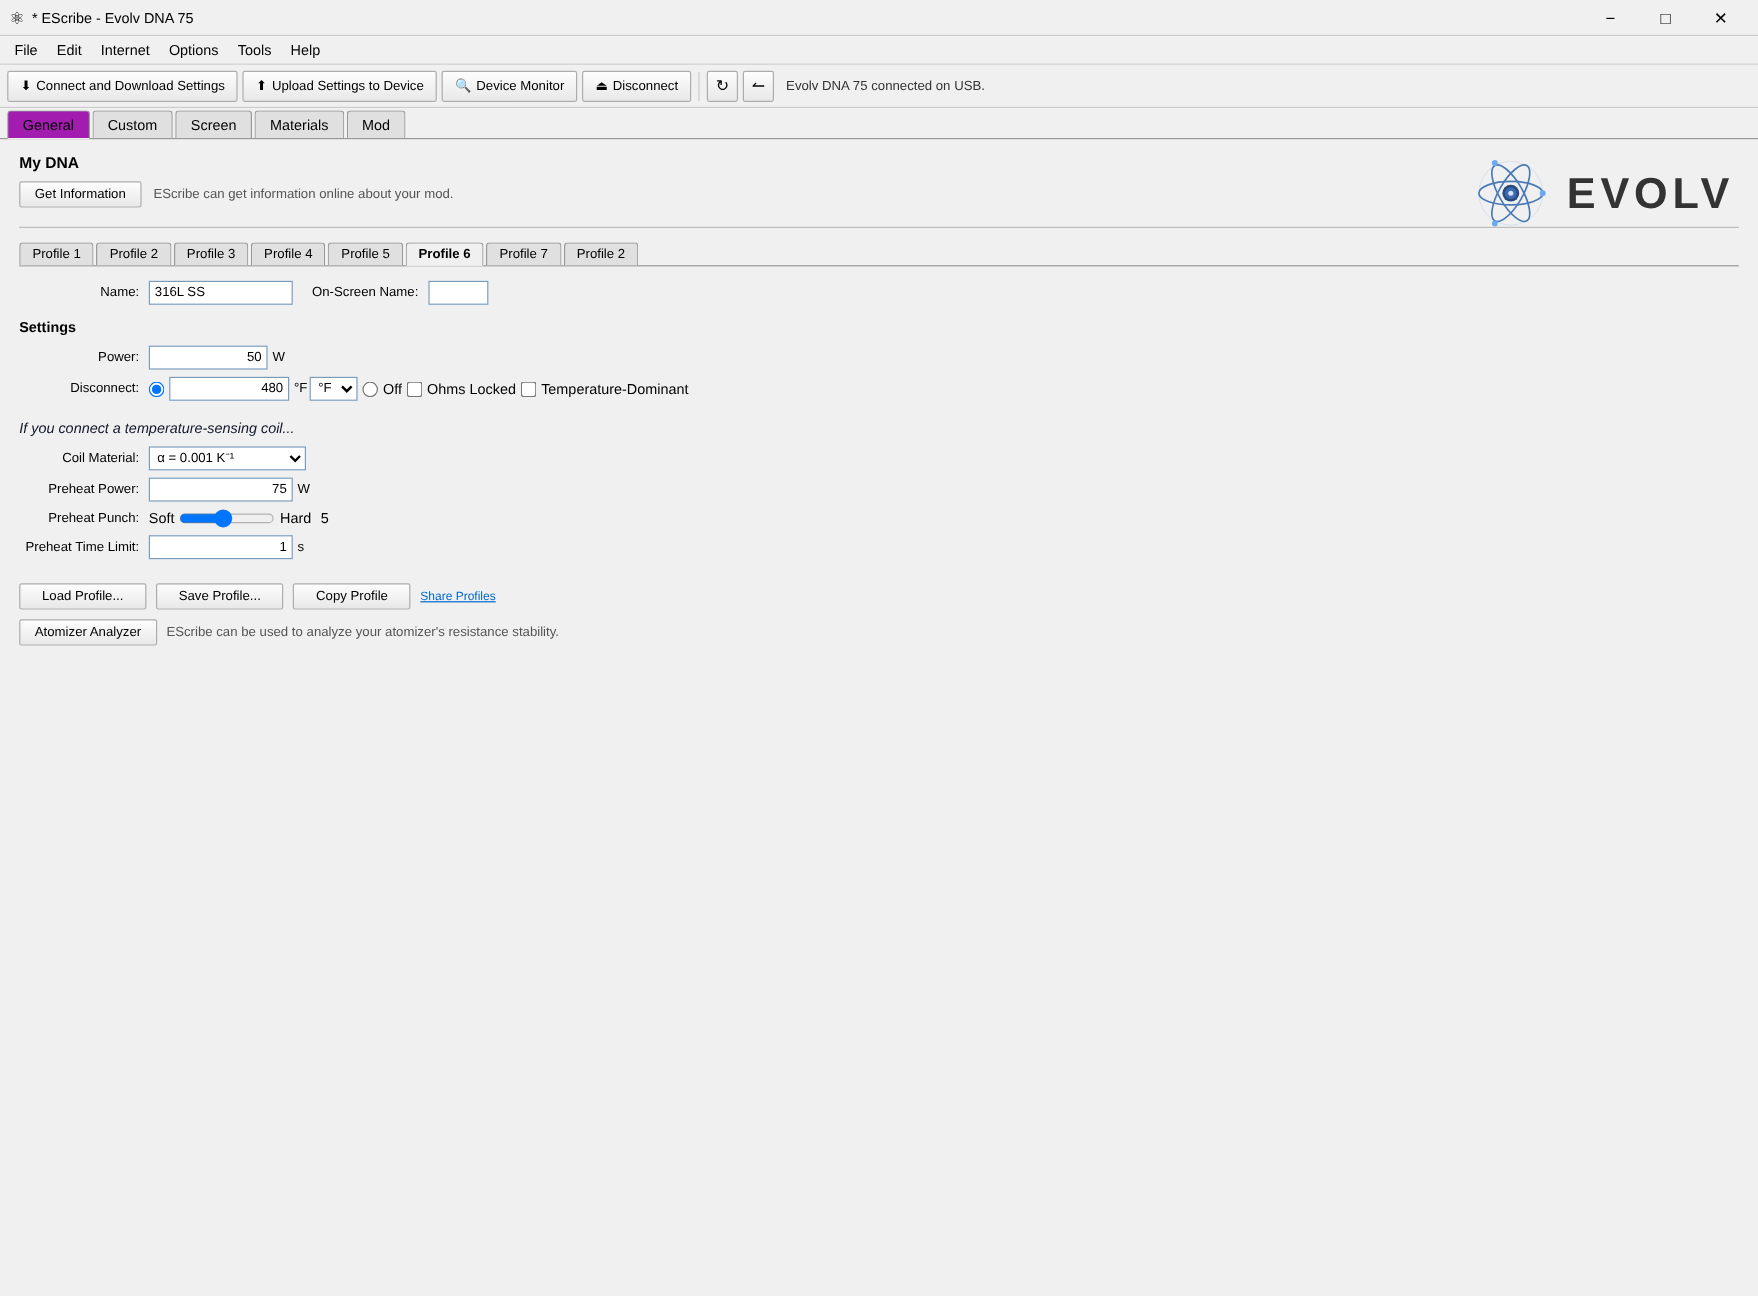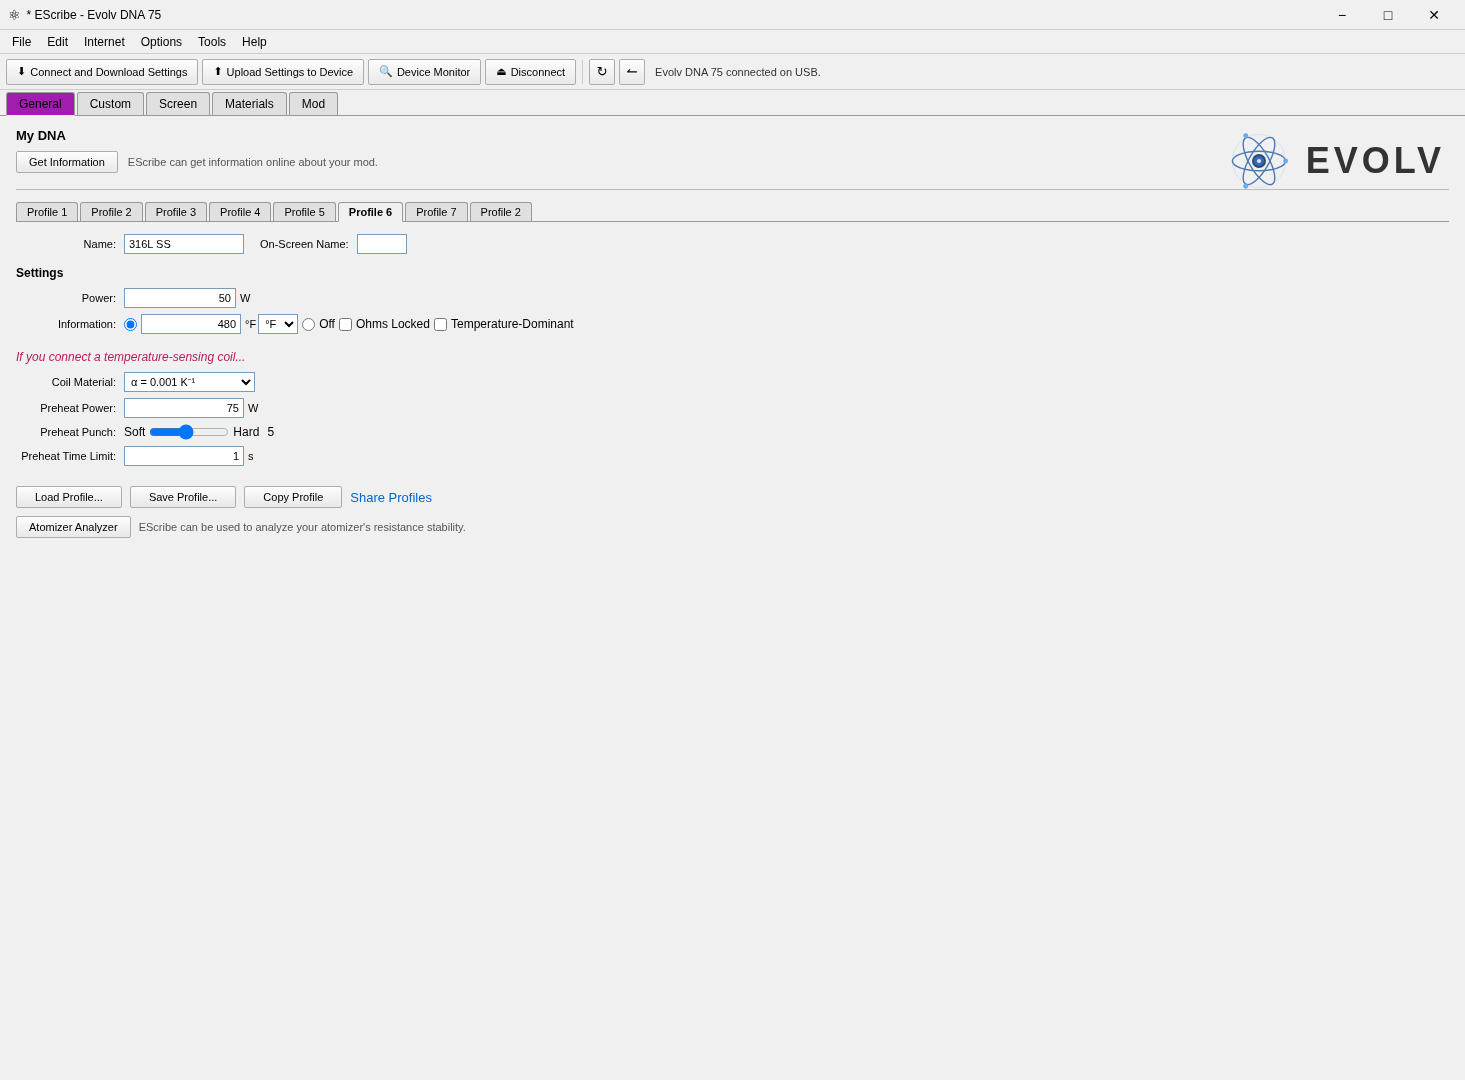--- a/index.html
+++ b/index.html
@@ -278,24 +278,25 @@
 
     
     .bottom-buttons {
       display: flex;
       align-items: center;
       gap: 8px;
       margin-top: 20px;
     }
     .link-btn {
       color: #0066cc;
+      text-decoration: underline;
       cursor: pointer;
       background: none;
       border: none;
-      font-size: 13px;
+      font-size: 10px;
     }
 
     
     .atomizer-row {
       display: flex;
       align-items: center;
       gap: 8px;
       margin-top: 8px;
     }
 
@@ -324,21 +325,21 @@
     .divider-line {
       border: none;
       border-top: 1px solid #bbb;
       margin: 12px 0;
     }
 
     .coil-section-title {
       font-style: italic;
       font-size: 12px;
       margin-bottom: 8px;
-      color: #be185d;
+      color: #0f172a;
     }
   </style>
 </head>
 <body>
 
 <div class="title-bar">
   <div class="title-bar-left">
     <span style="font-size:14px;">⚛</span>
     <span>* EScribe - Evolv DNA 75</span>
   </div>
@@ -419,26 +420,26 @@
       <span style="margin-left: 16px; font-size:11px;">On-Screen Name:</span>
       <input class="form-input" type="text" style="width: 50px; margin-left: 8px;" value="">
     </div>
 
 
     <div class="settings-section">
       <div class="settings-title">Settings</div>
 
       <div class="form-row">
         <span class="form-label">Power:</span>
-        <input class="form-input" type="text" style="width: 112px; text-align: right;" value="50">
+        <input class="form-input" type="text" style="width: 99px; text-align: right;" value="50">
         <span class="form-unit">W</span>
       </div>
 
       <div class="form-row">
-        <span class="form-label">Information:</span>
+        <span class="form-label">Disconnect:</span>
         <div style="display:flex; flex-direction:row; gap:4px;">
           <div class="temp-row">
             <input type="radio" name="tempmode" checked="" style="">
             <input class="form-input" type="text" style="width: 100px; text-align: right;" value="480">
             <span class="form-unit" style="margin-right:2px;">°F</span>
             <select style="width:40px; font-size:11px; height:20px;">
               <option>°F</option>
               <option>°C</option>
             </select>
           </div>

